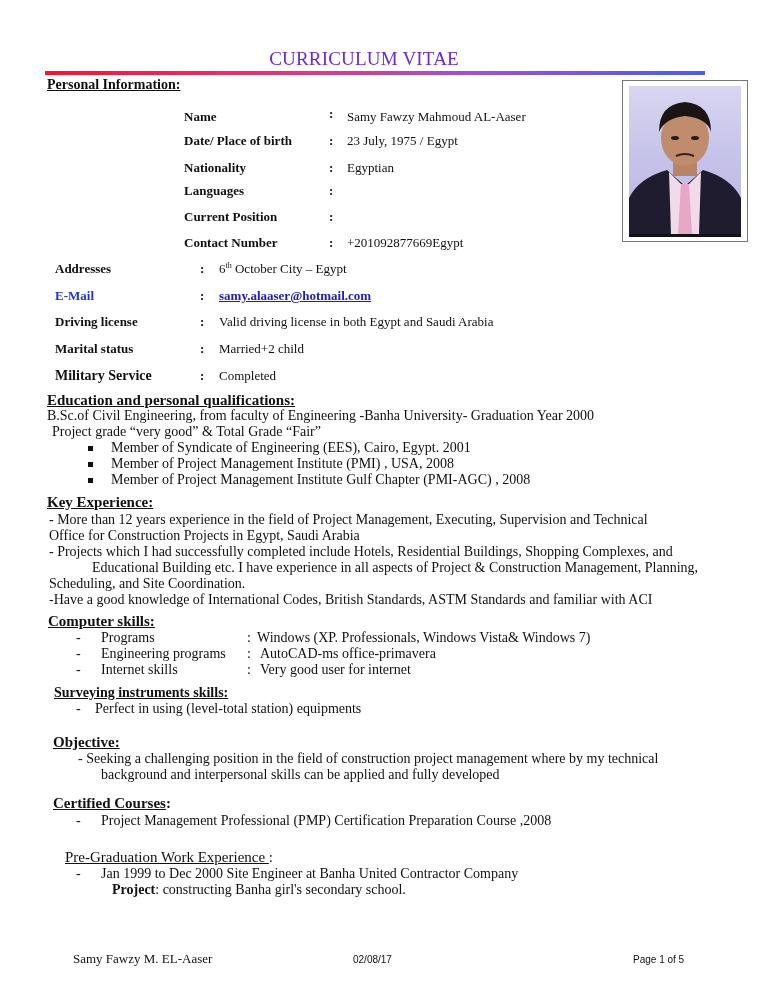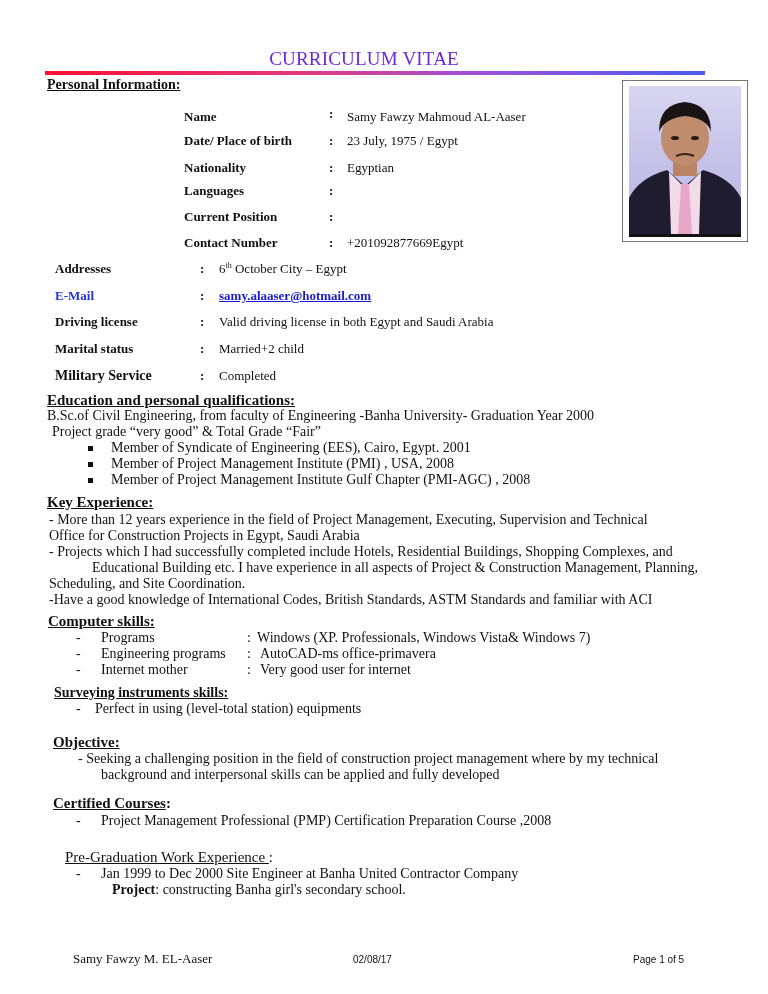--- a/index.html
+++ b/index.html
@@ -136,21 +136,21 @@
 <div class="abs h" style="left:48px; top:613px;">Computer skills:</div>
 <div class="abs txt" style="left:76px; top:630px;">-</div>
 <div class="abs txt" style="left:101px; top:630px;">Programs</div>
 <div class="abs txt" style="left:247px; top:630px;">:</div>
 <div class="abs txt" style="left:257px; top:630px;"> Windows (XP. Professionals, Windows Vista&amp; Windows 7)</div>
 <div class="abs txt" style="left:76px; top:646px;">-</div>
 <div class="abs txt" style="left:101px; top:646px;">Engineering programs</div>
 <div class="abs txt" style="left:247px; top:646px;">:</div>
 <div class="abs txt" style="left:260px; top:646px;">AutoCAD-ms office-primavera</div>
 <div class="abs txt" style="left:76px; top:662px;">-</div>
-<div class="abs txt" style="left:101px; top:662px;">Internet mother</div>
+<div class="abs txt" style="left:101px; top:662px;">Internet skills</div>
 <div class="abs txt" style="left:247px; top:662px;">:</div>
 <div class="abs txt" style="left:260px; top:662px;">Very good user for internet</div>
 
 <div class="abs h" style="left:54px; top:685px; font-size:14px;">Surveying instruments skills:</div>
 <div class="abs txt" style="left:76px; top:701px;">-</div>
 <div class="abs txt" style="left:95px; top:701px;">Perfect in using (level-total station) equipments</div>
 
 <div class="abs h" style="left:53px; top:734px;">Objective:</div>
 <div class="abs txt" style="left:78px; top:751px;">- Seeking a challenging position in the field of construction project management where by my technical</div>
 <div class="abs txt" style="left:101px; top:767px;">background and interpersonal skills can be applied and fully developed</div>

